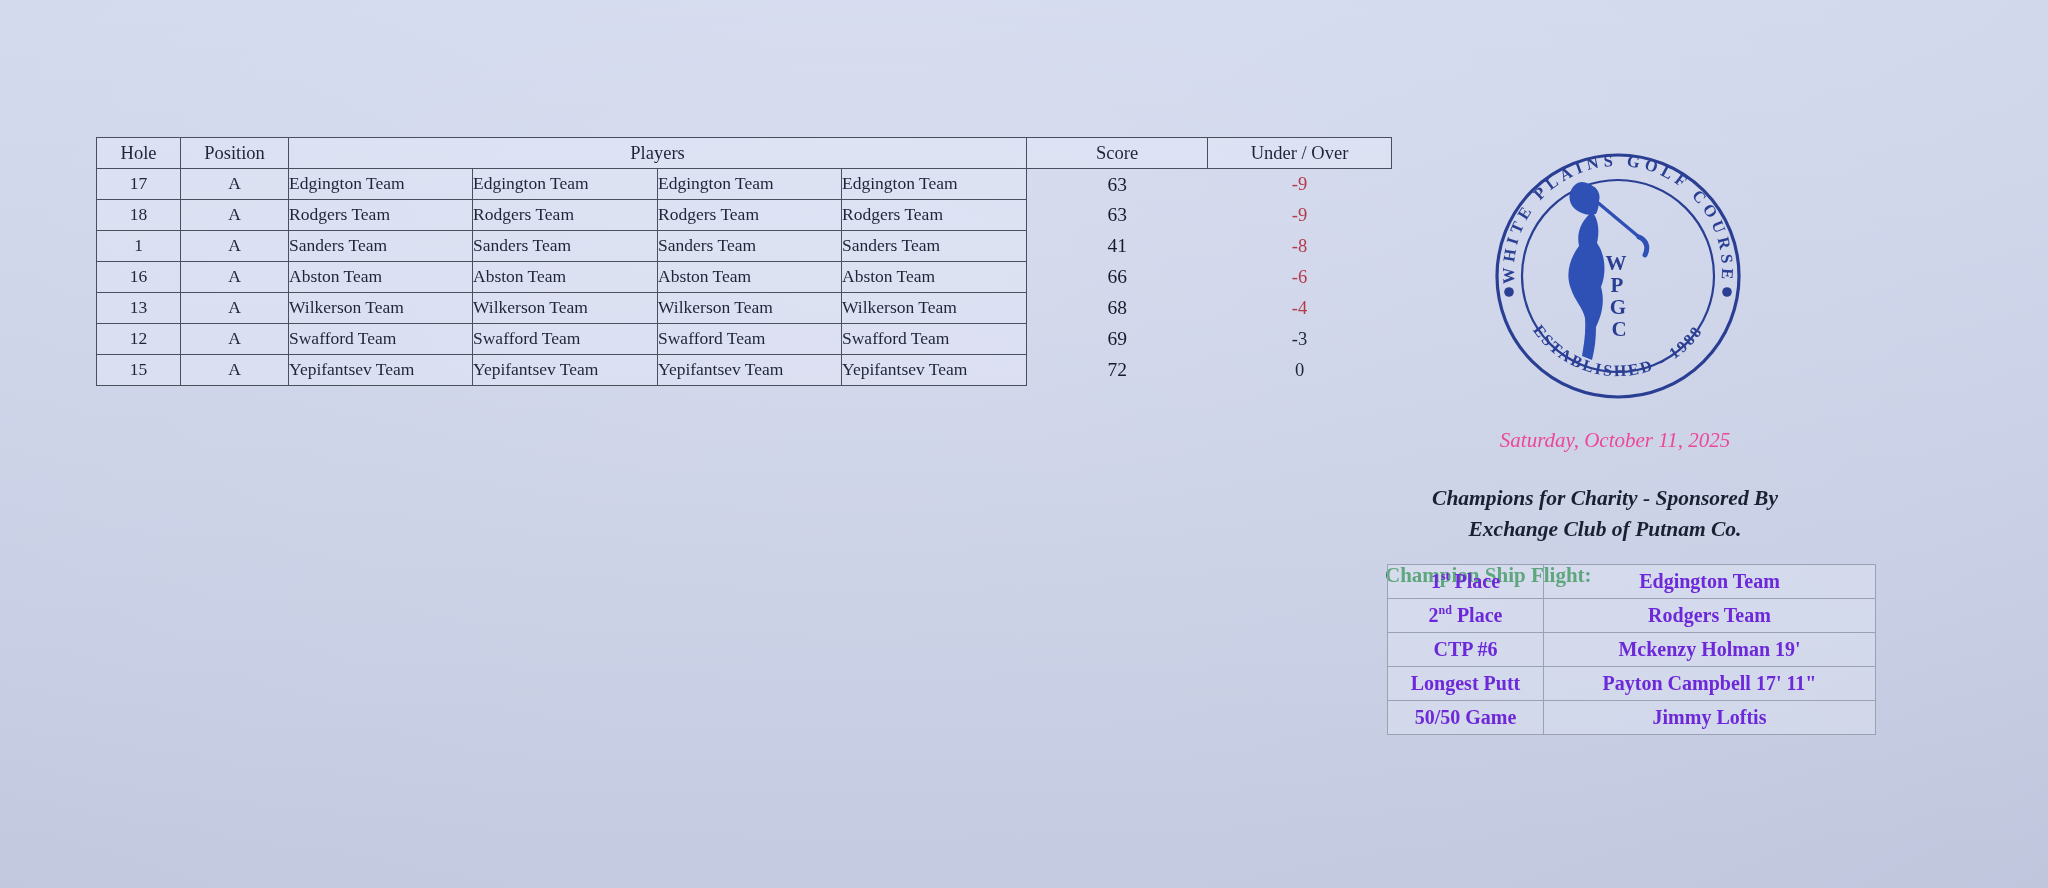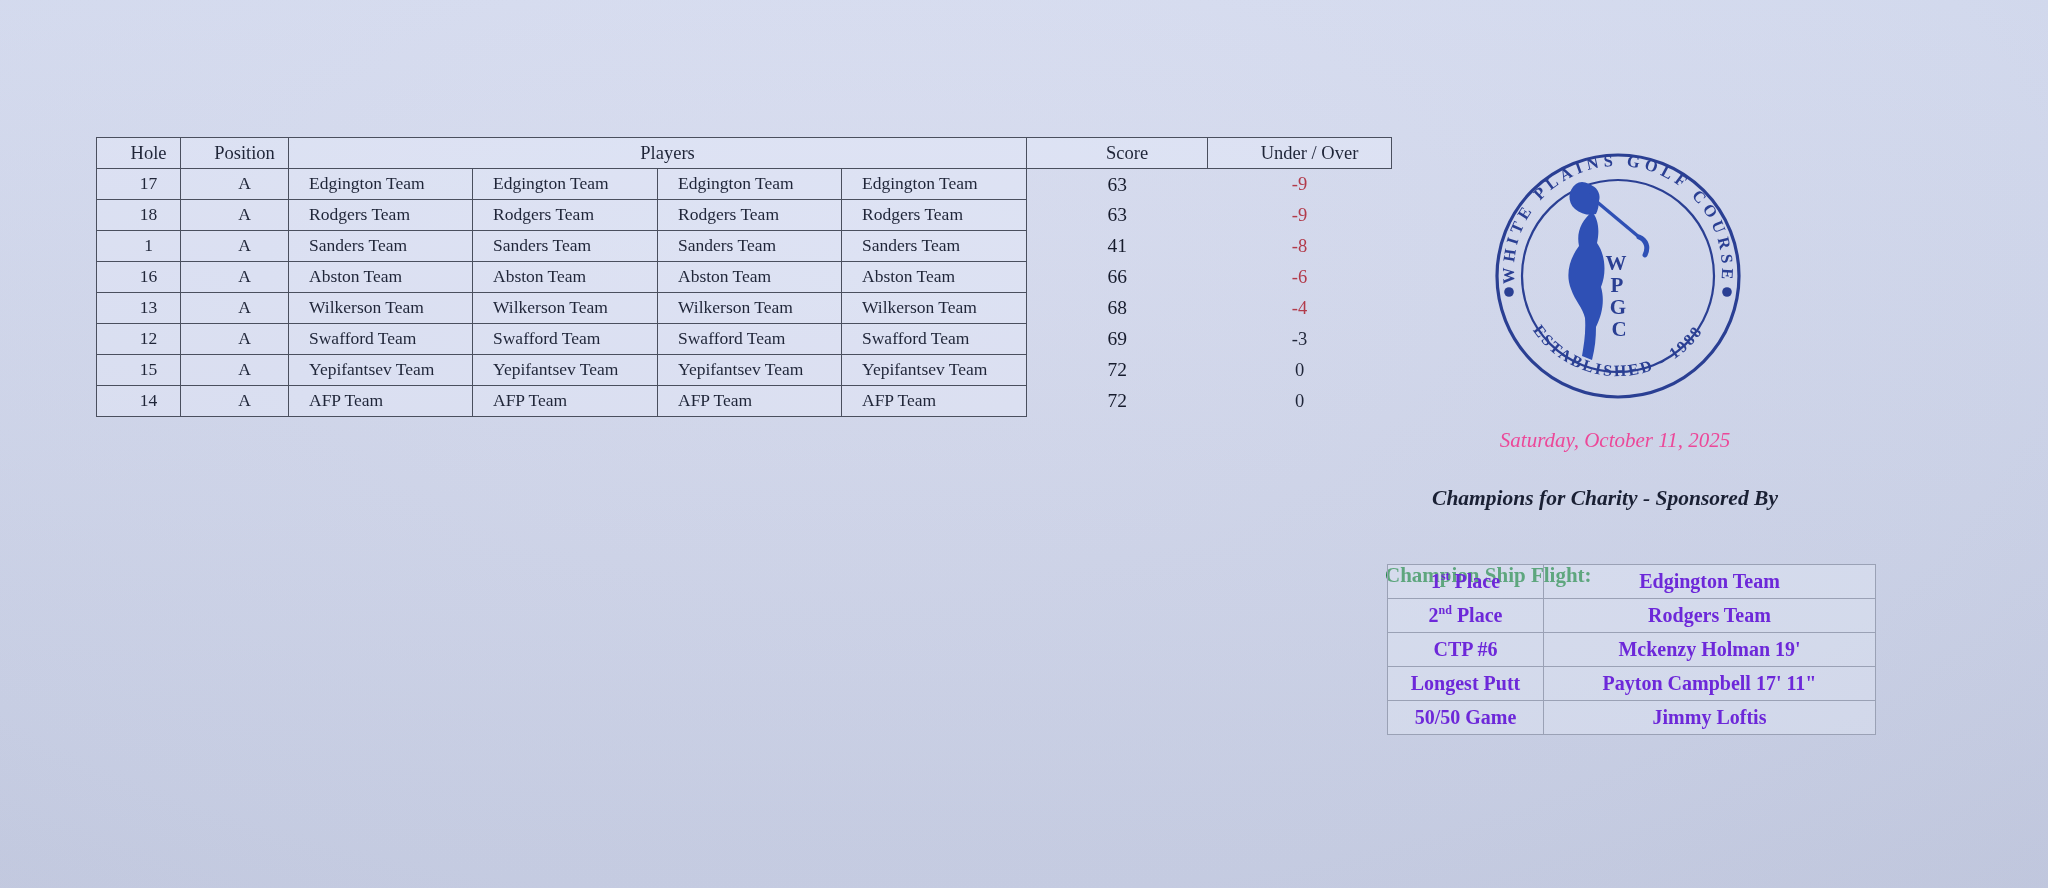--- a/index.html
+++ b/index.html
@@ -19,21 +19,20 @@
     border-collapse:collapse;table-layout:fixed;width:1295px;
     font-size:17.5px;color:#1f2538;
   }
   table.results th, table.results td{
     height:30px;padding:0;vertical-align:middle;
     font-weight:normal;line-height:1;
   }
   table.results .b{
     border:1.6px solid #4a4f5e;
     background:rgba(230,236,250,0.45);
-    padding-left:20px;
   }
   table.results thead th{font-size:18.5px;}
   .c{text-align:center;}
   td.p{padding-left:6px;text-align:left;}
   td.score{border:none;text-align:center;font-size:19.5px;color:#161b2c;}
   td.under{border:none;text-align:center;font-size:18.5px;}
   td.under[data-color="red"]{color:#b23a4a;}
   td.under[data-color="ink"]{color:#1f2538;}
 
   
@@ -154,30 +153,20 @@
         <td class="score">69</td>
         <td class="under" data-color="ink">-3</td>
       </tr>
       <tr>
         <td class="b c">15</td>
         <td class="b c">A</td>
         <td class="b p">Yepifantsev Team</td>
         <td class="b p">Yepifantsev Team</td>
         <td class="b p">Yepifantsev Team</td>
         <td class="b p">Yepifantsev Team</td>
-        <td class="score">72</td>
-        <td class="under" data-color="ink">0</td>
-      </tr>
-      <tr>
-        <td class="b c">14</td>
-        <td class="b c">A</td>
-        <td class="b p">AFP Team</td>
-        <td class="b p">AFP Team</td>
-        <td class="b p">AFP Team</td>
-        <td class="b p">AFP Team</td>
         <td class="score">72</td>
         <td class="under" data-color="ink">0</td>
       </tr>
     </tbody>
   </table>
 
   <svg class="logo" width="260" height="260" viewBox="0 0 260 260">
     <circle cx="130" cy="130" r="121" fill="none" stroke="#2a3f93" stroke-width="3.2"></circle>
     <circle cx="130" cy="130" r="96" fill="none" stroke="#2a3f93" stroke-width="2.2"></circle>
     <circle cx="21" cy="146" r="4.8" fill="#2a3f93"></circle>
@@ -203,20 +192,21 @@
       <text class="monogram" x="128" y="124">W</text>
       <text class="monogram" x="129" y="146">P</text>
       <text class="monogram" x="130" y="168">G</text>
       <text class="monogram" x="131" y="190">C</text>
     </g>
   </svg>
 
   <div class="date">Saturday, October 11, 2025</div>
   <div class="charity">
     <div>Champions for Charity - Sponsored By</div>
+    <div>Exchange Club of Putnam Co.</div>
   </div>
 
   <div class="champ-heading">Champion Ship Flight:</div>
   <table class="champ">
     <colgroup>
         <col style="width:156px">
         <col style="width:332px">
       </colgroup>
     <tbody>
       <tr>

